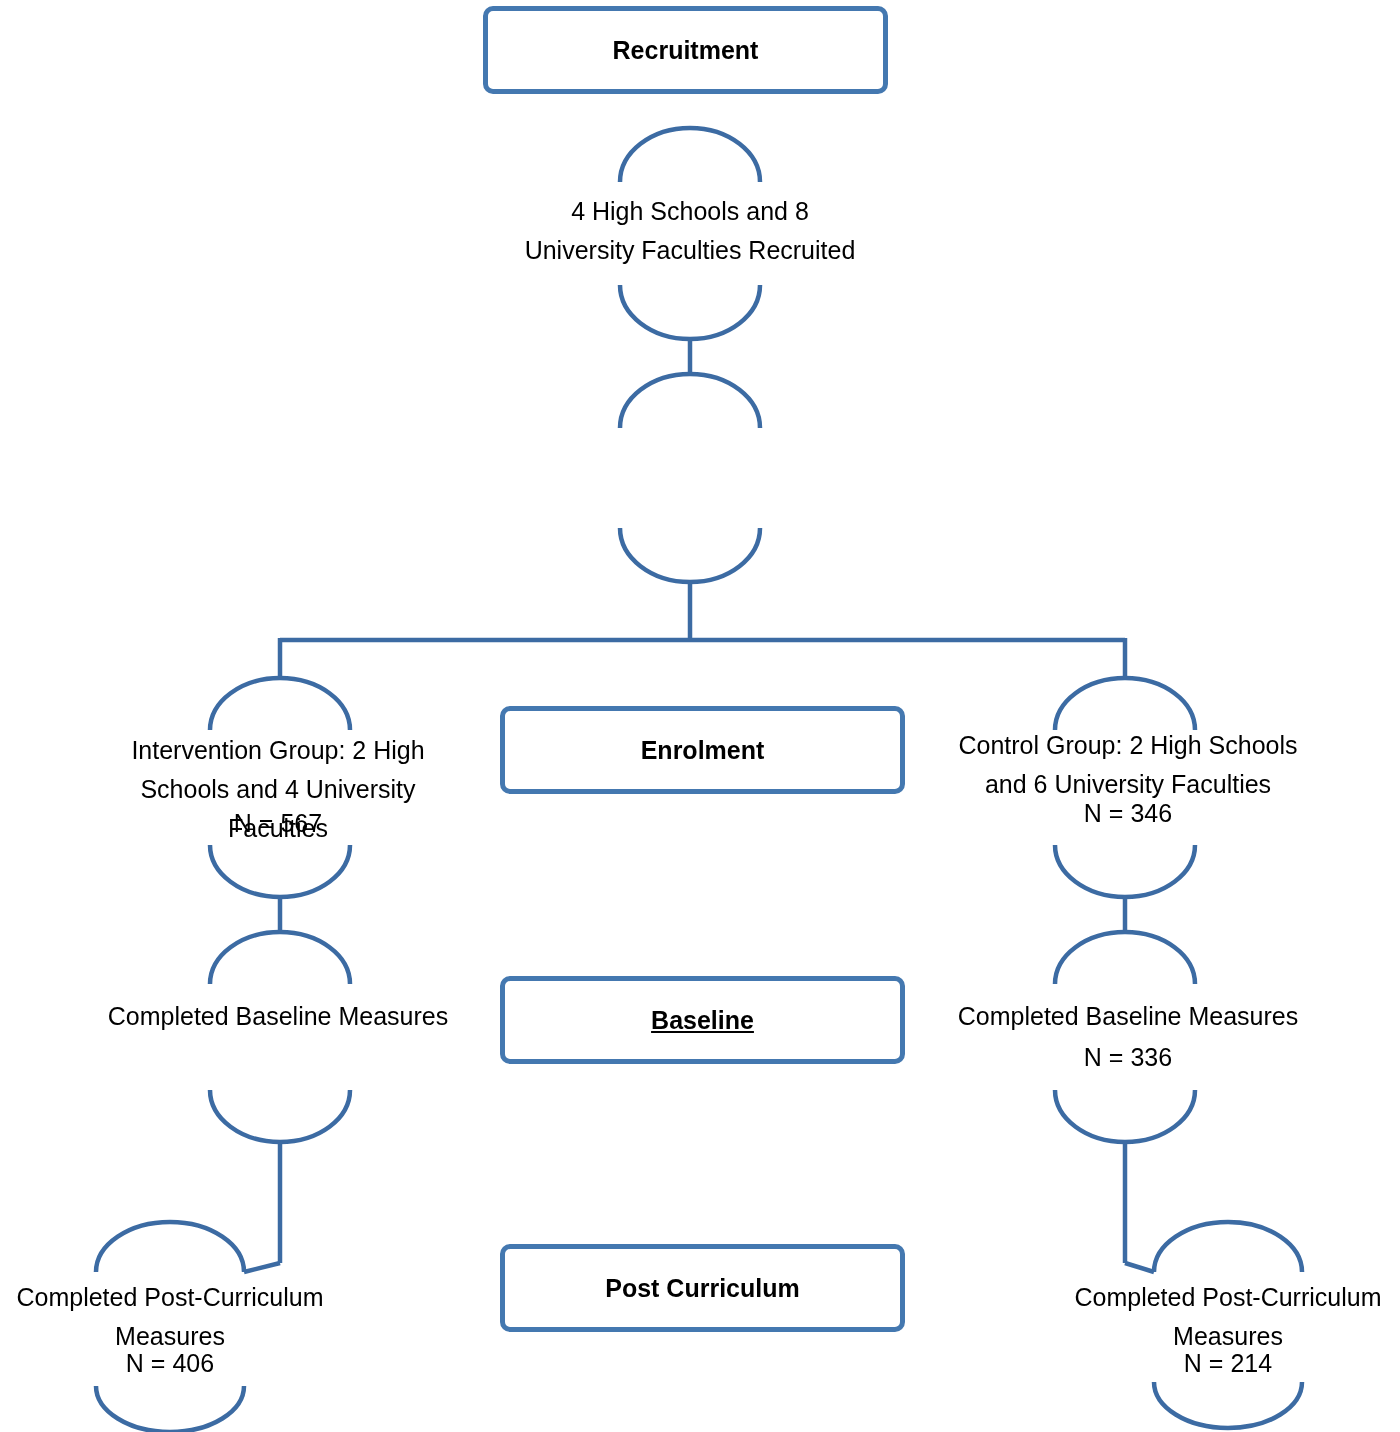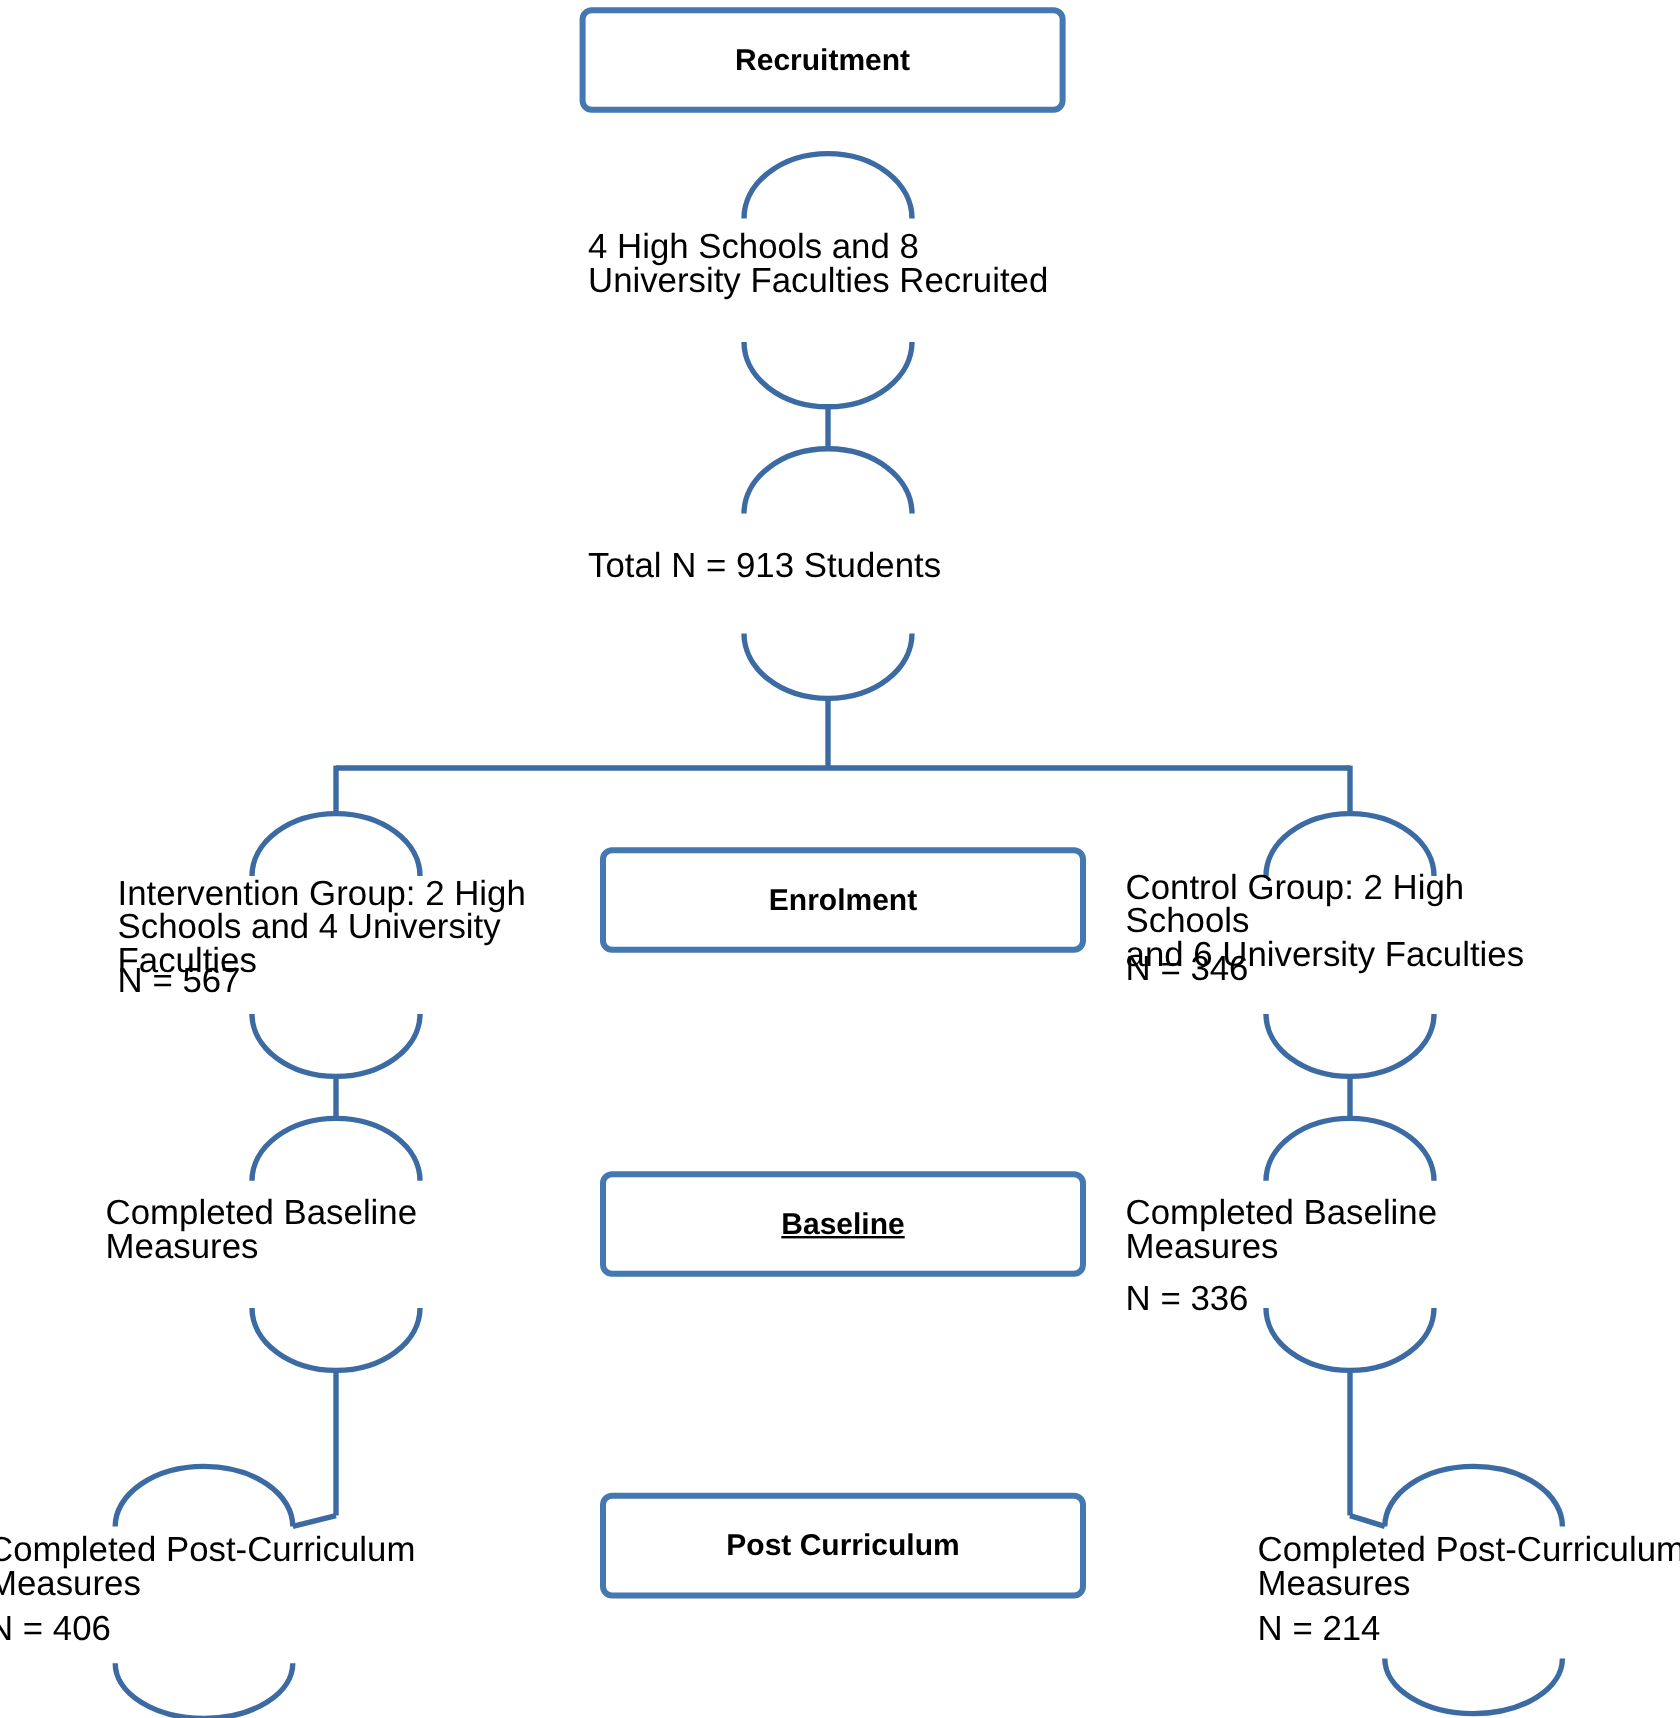--- a/index.html
+++ b/index.html
@@ -32,22 +32,23 @@
     background: #ffffff;
     display: flex;
     align-items: center;
     justify-content: center;
     font-weight: bold;
     font-size: 25px;
     color: var(--text, #000);
   }
   .txt {
     position: absolute;
-    font-size: 29px;
-    line-height: 28px;
+    text-align: center;
+    font-size: 25px;
+    line-height: 39px;
     color: var(--text, #000);
     white-space: pre-line;
   }
 </style>
 </head>
 <body>
 
 <div class="canvas">
 
   <svg class="connectors" viewBox="0 0 1400 1432" aria-hidden="true">
@@ -95,35 +96,34 @@
     <span>Baseline</span>
   </div>
 
   <div class="stage-box" style="left:500px; top:1244px;">
     <span>Post Curriculum</span>
   </div>
 
   <div class="txt" style="left:490px; top:192px; width:400px;">4 High Schools and 8
 University Faculties Recruited</div>
 
-  <div class="txt" style="left:490px; top:458px; width:400px;">Total N = 913 Students</div>
 
   <div class="txt" style="left:98px; top:710px; width:360px;margin-top:21px;">Intervention Group: 2 High
 Schools and 4 University
 Faculties</div>
   <div class="txt" style="left:98px; top:804px; width:360px;">N = 567</div>
 
   <div class="txt" style="left:938px; top:726px; width:380px;">Control Group: 2 High Schools
 and 6 University Faculties</div>
   <div class="txt" style="left:938px; top:794px; width:380px;">N = 346</div>
 
   <div class="txt" style="left:88px; top:997px; width:380px;">Completed Baseline Measures</div>
 
   <div class="txt" style="left:938px; top:997px; width:380px;">Completed Baseline Measures</div>
-  <div class="txt" style="left:938px; top:1038px; width:380px;margin-top:31px;">N = 336</div>
+  <div class="txt" style="left:938px; top:1038px; width:380px;">N = 336</div>
 
   <div class="txt" style="left:-10px; top:1278px; width:360px;">Completed Post-Curriculum
 Measures</div>
   <div class="txt" style="left:-10px; top:1344px; width:360px;">N = 406</div>
 
   <div class="txt" style="left:1048px; top:1278px; width:360px;">Completed Post-Curriculum
 Measures</div>
   <div class="txt" style="left:1048px; top:1344px; width:360px;">N = 214</div>
 
 </div>

